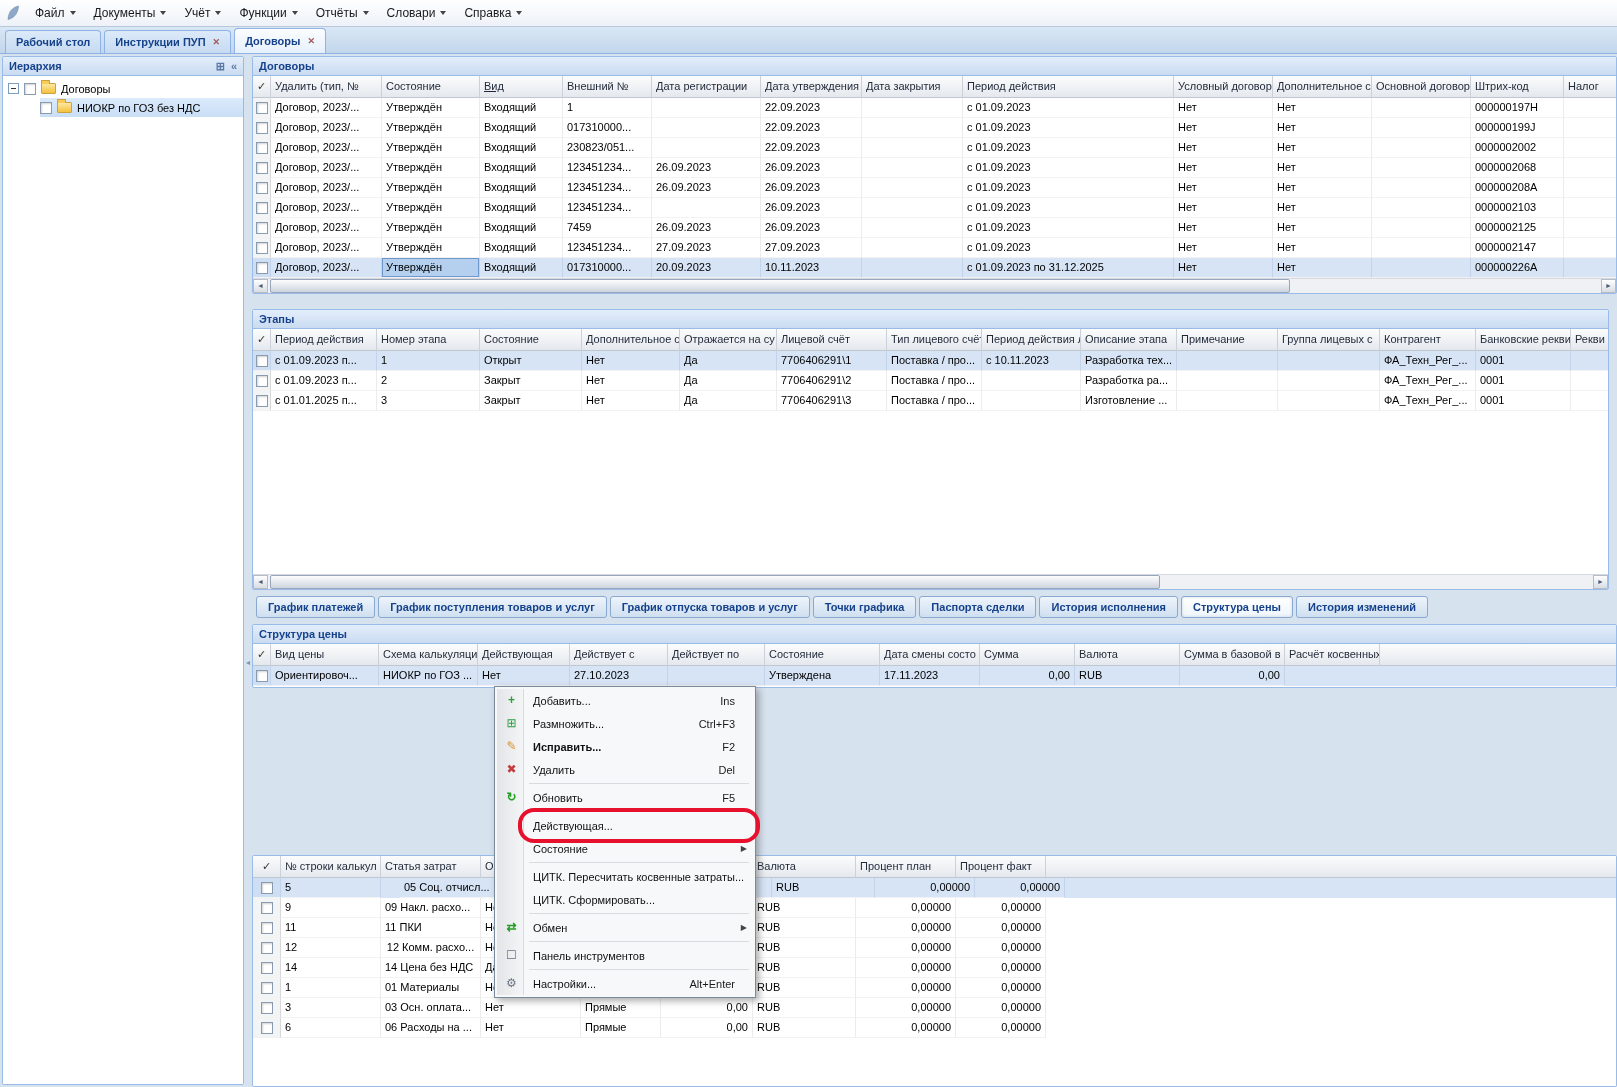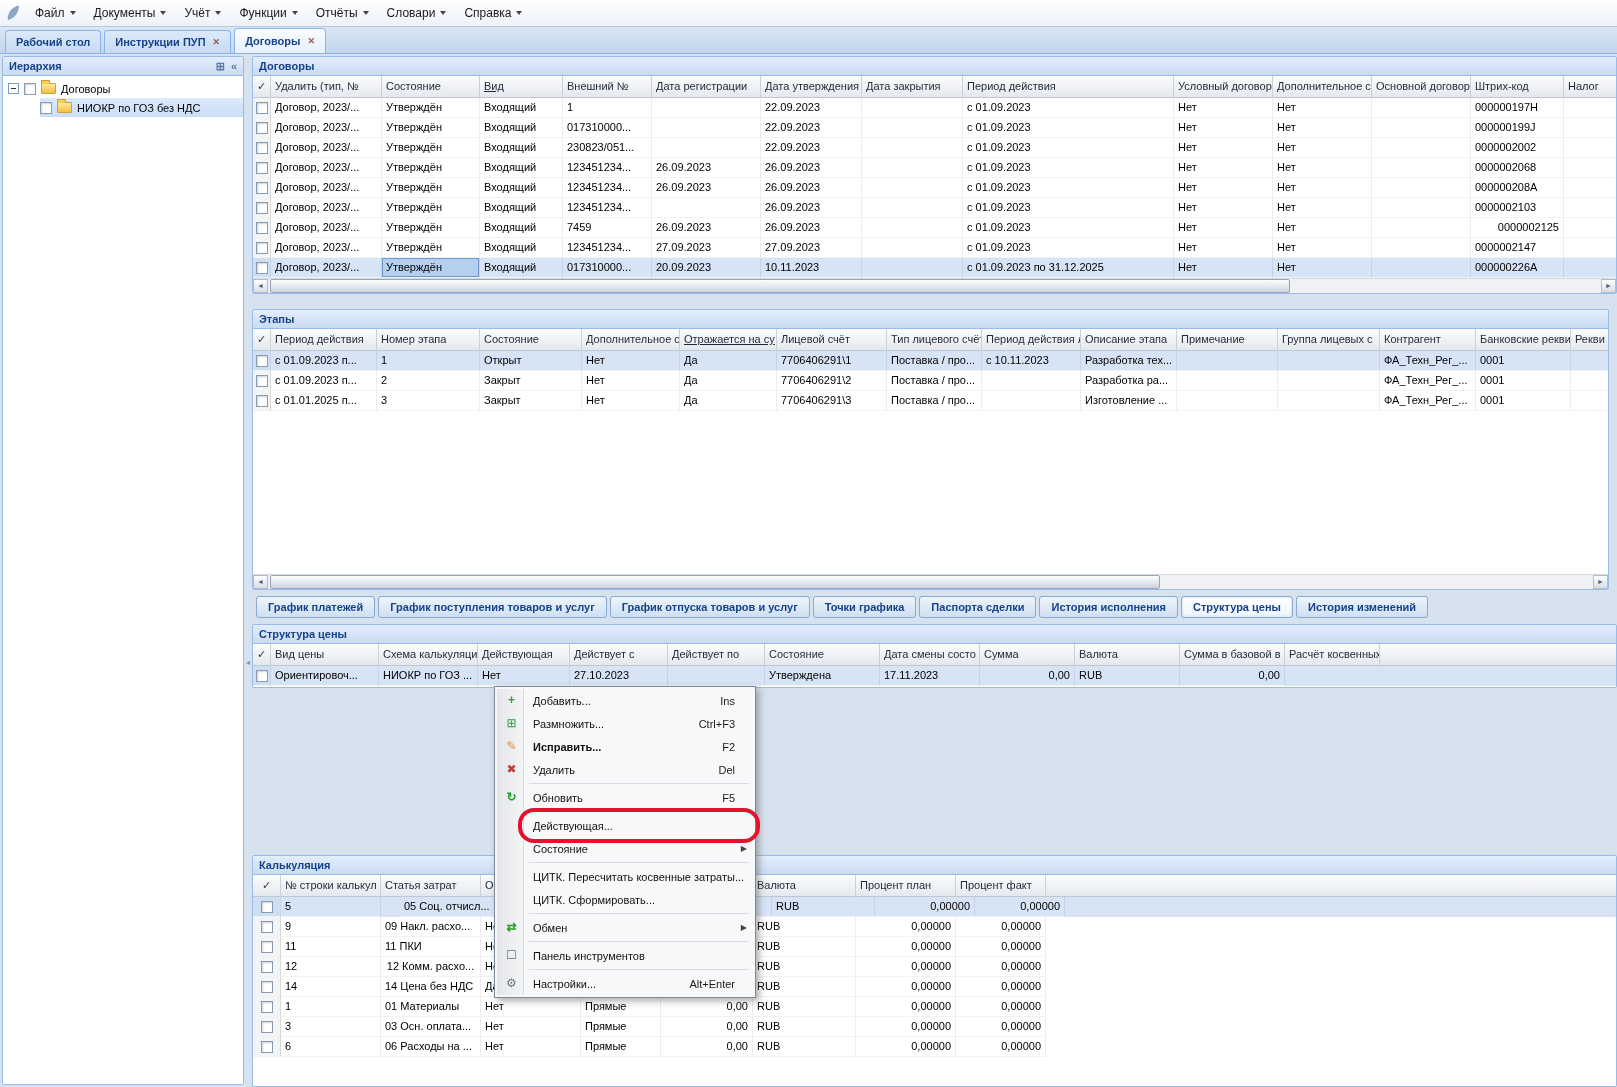--- a/index.html
+++ b/index.html
@@ -327,21 +327,21 @@
           <div class="gcell" style="width: 98px;">Утверждён</div>
           <div class="gcell" style="width: 83px;">Входящий</div>
           <div class="gcell" style="width: 89px;">7459</div>
           <div class="gcell" style="width: 109px;">26.09.2023</div>
           <div class="gcell" style="width: 101px;">26.09.2023</div>
           <div class="gcell" style="width: 101px;"></div>
           <div class="gcell" style="width: 211px;">с 01.09.2023</div>
           <div class="gcell" style="width: 99px;">Нет</div>
           <div class="gcell" style="width: 99px;">Нет</div>
           <div class="gcell" style="width: 99px;"></div>
-          <div class="gcell" style="width: 93px; text-align: right;">0000002125</div>
+          <div class="gcell" style="width: 93px;">0000002125</div>
           <div class="gcell" style="width: 100px;"></div>
         </div>
         <div class="grow">
           <div class="gcell gcheckc" style="width: 18px;">
             <span class="cb"></span>
           </div>
           <div class="gcell" style="width: 111px;">Договор, 2023/...</div>
           <div class="gcell" style="width: 98px;">Утверждён</div>
           <div class="gcell" style="width: 83px;">Входящий</div>
           <div class="gcell" style="width: 89px;">123451234...</div>
@@ -386,21 +386,21 @@
   <div class="phead">
     <span>Этапы</span>
   </div>
   <div class="gwrap" id="stages-grid">
       <div class="ghead">
         <div class="ghcell gcheckh" style="width: 18px;">✓</div>
         <div class="ghcell" style="width: 106px;">Период действия</div>
         <div class="ghcell" style="width: 103px;">Номер этапа</div>
         <div class="ghcell" style="width: 102px;">Состояние</div>
         <div class="ghcell" style="width: 98px;">Дополнительное с</div>
-        <div class="ghcell" style="width: 97px; text-decoration: underline;">Отражается на су</div>
+        <div class="ghcell" style="width: 97px;">Отражается на су</div>
         <div class="ghcell" style="width: 110px;">Лицевой счёт</div>
         <div class="ghcell" style="width: 95px;">Тип лицевого счёт</div>
         <div class="ghcell" style="width: 99px;">Период действия л</div>
         <div class="ghcell" style="width: 96px;">Описание этапа</div>
         <div class="ghcell" style="width: 101px;">Примечание</div>
         <div class="ghcell" style="width: 102px;">Группа лицевых с</div>
         <div class="ghcell" style="width: 96px;">Контрагент</div>
         <div class="ghcell" style="width: 95px;">Банковские реквиз</div>
         <div class="ghcell" style="width: 100px;">Рекви</div>
       </div>
@@ -519,23 +519,20 @@
           <div class="gcell num" style="width: 95px;">0,00</div>
           <div class="gcell" style="width: 105px;">RUB</div>
           <div class="gcell num" style="width: 105px;">0,00</div>
           <div class="gcell" style="width: 95px; margin-top: 36px;">По калькуляции</div>
         </div>
       </div>
     </div>
 </div>
 
 <div class="panel" id="calc-panel">
-  <div class="phead">
-    <span>Калькуляция</span>
-  </div>
   <div class="gwrap" id="calc-grid">
       <div class="ghead">
         <div class="ghcell gcheckh" style="width: 28px;">✓</div>
         <div class="ghcell" style="width: 100px;">№ строки калькул</div>
         <div class="ghcell" style="width: 100px;">Статья затрат</div>
         <div class="ghcell" style="width: 100px;">Осн</div>
         <div class="ghcell" style="width: 80px;"></div>
         <div class="ghcell" style="width: 92px;"></div>
         <div class="ghcell" style="width: 103px;">Валюта</div>
         <div class="ghcell" style="width: 100px;">Процент план</div>

